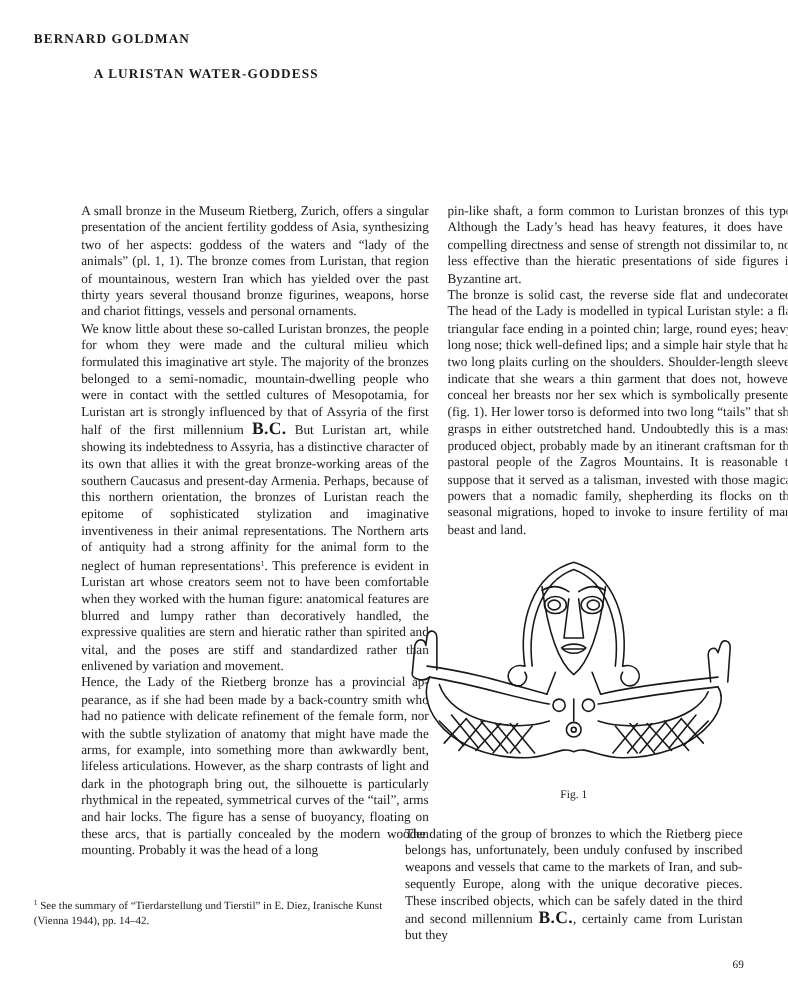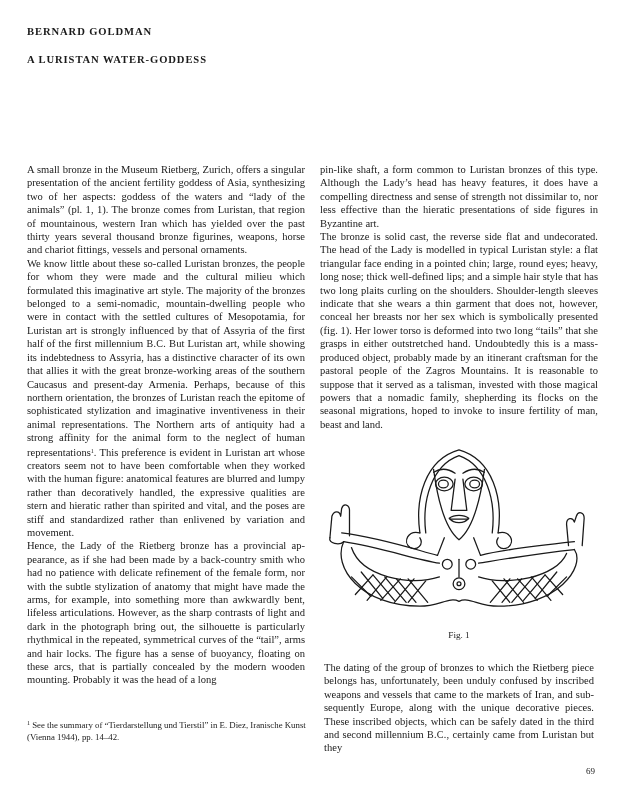--- a/index.html
+++ b/index.html
@@ -7,30 +7,31 @@
       width: 630px; height: 795px; position: relative; overflow: hidden;
       font-family: "Liberation Serif", "DejaVu Serif", serif;
       color: #1a1a1a;
     }
     .author, .title {
       position: absolute; left: 27px;
       font-size: 10.6px; letter-spacing: 0.9px; font-weight: bold;
       margin: 0; text-transform: uppercase;
     }
     .author { top: 26px; }
-    .title { top: 54px; }
+    .title { top: 54px; margin-left: 48px; }
     .col {
       position: absolute; top: 163px; width: 278px;
       font-size: 10.55px; line-height: 13.4px; text-align: justify;
       hyphens: manual;
+      margin-left: 38px;
     }
     .col-left { left: 27px; }
     .col-right { left: 320px; }
     .col p { margin: 0; text-indent: 0; }
-    .sc { font-size: 10px; letter-spacing: 0.3px; }
+    .sc { font-size: 14px; letter-spacing: 0.3px; font-weight: bold; }
     .footnote {
       position: absolute; left: 27px; top: 718px; width: 280px;
       font-size: 8.8px; line-height: 11.5px;
     }
     .footnote sup, .col sup { font-size: 6px; vertical-align: 3px; }
     .figure {
       position: absolute; left: 320px; top: 440px; width: 278px; height: 176px;
     }
     .figure svg { width: 100%; height: 100%; }
     .caption {

